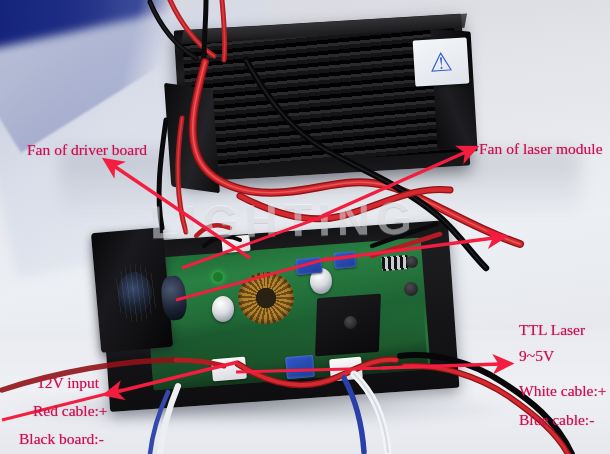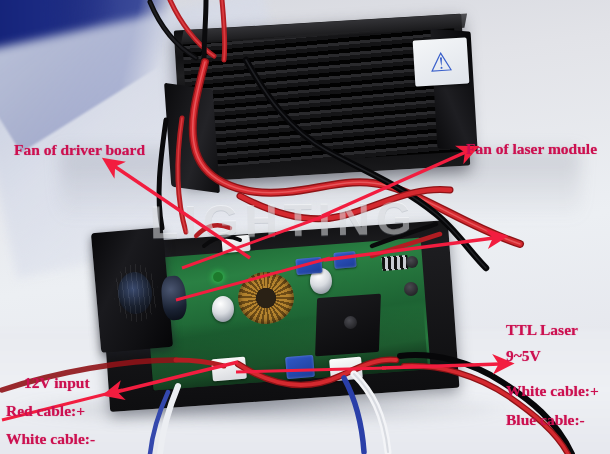--- a/index.html
+++ b/index.html
@@ -205,35 +205,36 @@
     text-shadow:0 1px 0 rgba(120,126,140,.25);
     white-space:nowrap;overflow:hidden;
     transform:rotate(-1deg);
   }
 
   
   .anno{
     position:absolute;
     color:#cc1050;
     font-family:"Liberation Serif", serif;
-    font-weight:bold;
+    font-weight:normal;
     font-size:15.5px;
     line-height:1;
     white-space:nowrap;
     text-shadow:0 0 1px rgba(204,16,80,.6);
+    margin-left:13px;
   }
   #anno-fan-driver{left:14px;top:142px;}
   #anno-fan-laser{left:466px;top:141px;}
   #anno-laser-module{left:506px;top:229px;}
   #anno-ttl{left:506px;top:322px;}
   #anno-05v{left:506px;top:348px;}
   #anno-white{left:506px;top:383px;}
   #anno-blue{left:506px;top:412px;}
   #anno-12v{left:24px;top:375px;}
-  #anno-red{left:6px;top:403px;}
+  #anno-red{left:20px;top:403px;}
   #anno-black{left:6px;top:431px;}
 
   #arrows{position:absolute;left:0;top:0;width:610px;height:454px;pointer-events:none;}
 </style>
 </head>
 <body>
 
 <div id="stage">
 
   <div class="layer" id="bg-base"></div>
@@ -363,15 +364,15 @@
   </svg>
 
   <div class="anno" id="anno-fan-driver">Fan of driver board</div>
   <div class="anno" id="anno-fan-laser">Fan of laser module</div>
   <div class="anno" id="anno-ttl">TTL Laser</div>
   <div class="anno" id="anno-05v">9~5V</div>
   <div class="anno" id="anno-white">White cable:+</div>
   <div class="anno" id="anno-blue">Blue cable:-</div>
   <div class="anno" id="anno-12v">12V input</div>
   <div class="anno" id="anno-red">Red cable:+</div>
-  <div class="anno" id="anno-black">White cable:-</div>
+  <div class="anno" id="anno-black">Black board:-</div>
 
 </div>
 
 </body></html>

